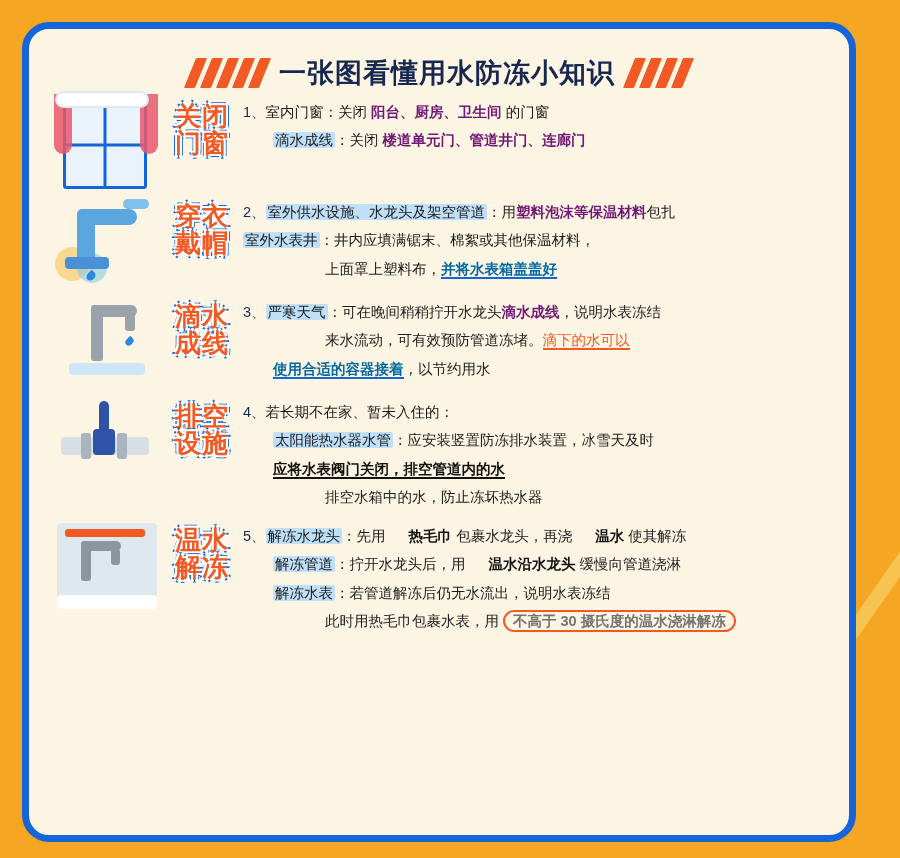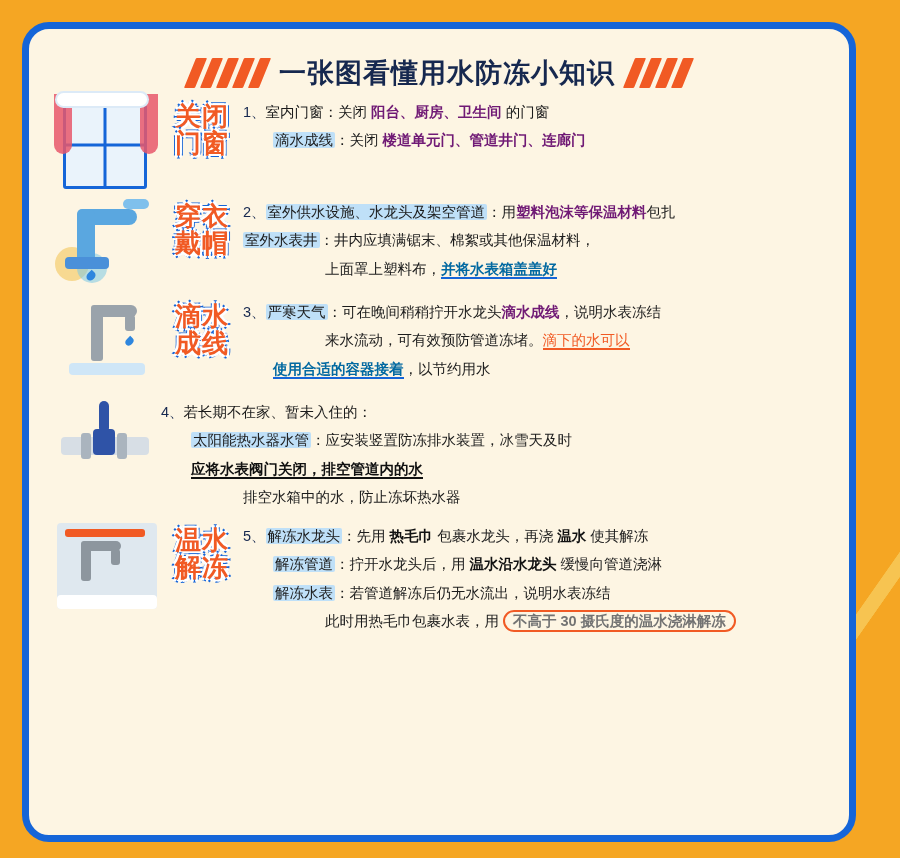--- a/index.html
+++ b/index.html
@@ -52,21 +52,21 @@
     padding-top:12px;
     letter-spacing:1px;
   }
   .row-body{flex:1;padding-top:10px;}
   .line{font-size:14.5px;color:#1b1b1b;line-height:1.55;margin-bottom:6px;white-space:nowrap;}
   .line.indent{padding-left:30px;}
   .line.indent2{padding-left:82px;}
   .num{color:#16284f;}
   .hl-blue{background:#bfe0f8;border-radius:2px;padding:0 2px;}
   .b-blue{color:#701a75;font-weight:bold;}
-  .b-dark{color:#111;font-weight:bold;}
+  .b-dark{color:#111;font-weight:bold;margin-left:19px;}
   .u-blue{color:#0369a1;font-weight:bold;border-bottom:2px solid #1565d8;}
   .u-orange{color:#f15a24;font-weight:normal;border-bottom:2px solid #f15a24;}
   .box-orange{color:#737373;font-weight:bold;border:2px solid #f15a24;border-radius:14px;padding:1px 8px;}
   .u-dark{color:#111;font-weight:bold;border-bottom:2px solid #111;}
 
   
   .win{position:absolute;left:12px;top:10px;width:78px;height:82px;background:#eaf3fb;border:3px solid #1565d8;border-radius:3px;}
   .win:before{content:"";position:absolute;left:50%;top:0;width:3px;height:100%;background:#1565d8;transform:translateX(-50%);}
   .win:after{content:"";position:absolute;top:50%;left:0;height:3px;width:100%;background:#1565d8;transform:translateY(-50%);}
   .curtain-l,.curtain-r{position:absolute;top:3px;width:18px;height:60px;background:#e7576b;border-radius:0 0 10px 10px;opacity:.85;}
@@ -183,20 +183,24 @@
         </div>
       </div>
       <div class="row">
         <div class="row-illus">
           <div class="valve-pipe"></div>
           <div class="valve-ring1"></div>
           <div class="valve-ring2"></div>
           <div class="valve-handle"></div>
           <div class="valve-body"></div>
         </div>
+        <div class="row-badge">
+          <div>排空</div>
+          <div>设施</div>
+        </div>
         <div class="row-body">
           <div class="line"><span class="num">4、</span><span>若长期不在家、暂未入住的：</span></div>
           <div class="line indent"><span class="hl-blue">太阳能热水器水管</span><span>：应安装竖置防冻排水装置，冰雪天及时</span></div>
           <div class="line indent"><span class="u-dark">应将水表阀门关闭，排空管道内的水</span></div>
           <div class="line indent2"><span>排空水箱中的水，防止冻坏热水器</span></div>
         </div>
       </div>
       <div class="row">
         <div class="row-illus">
           <div class="snow-bg"></div>

